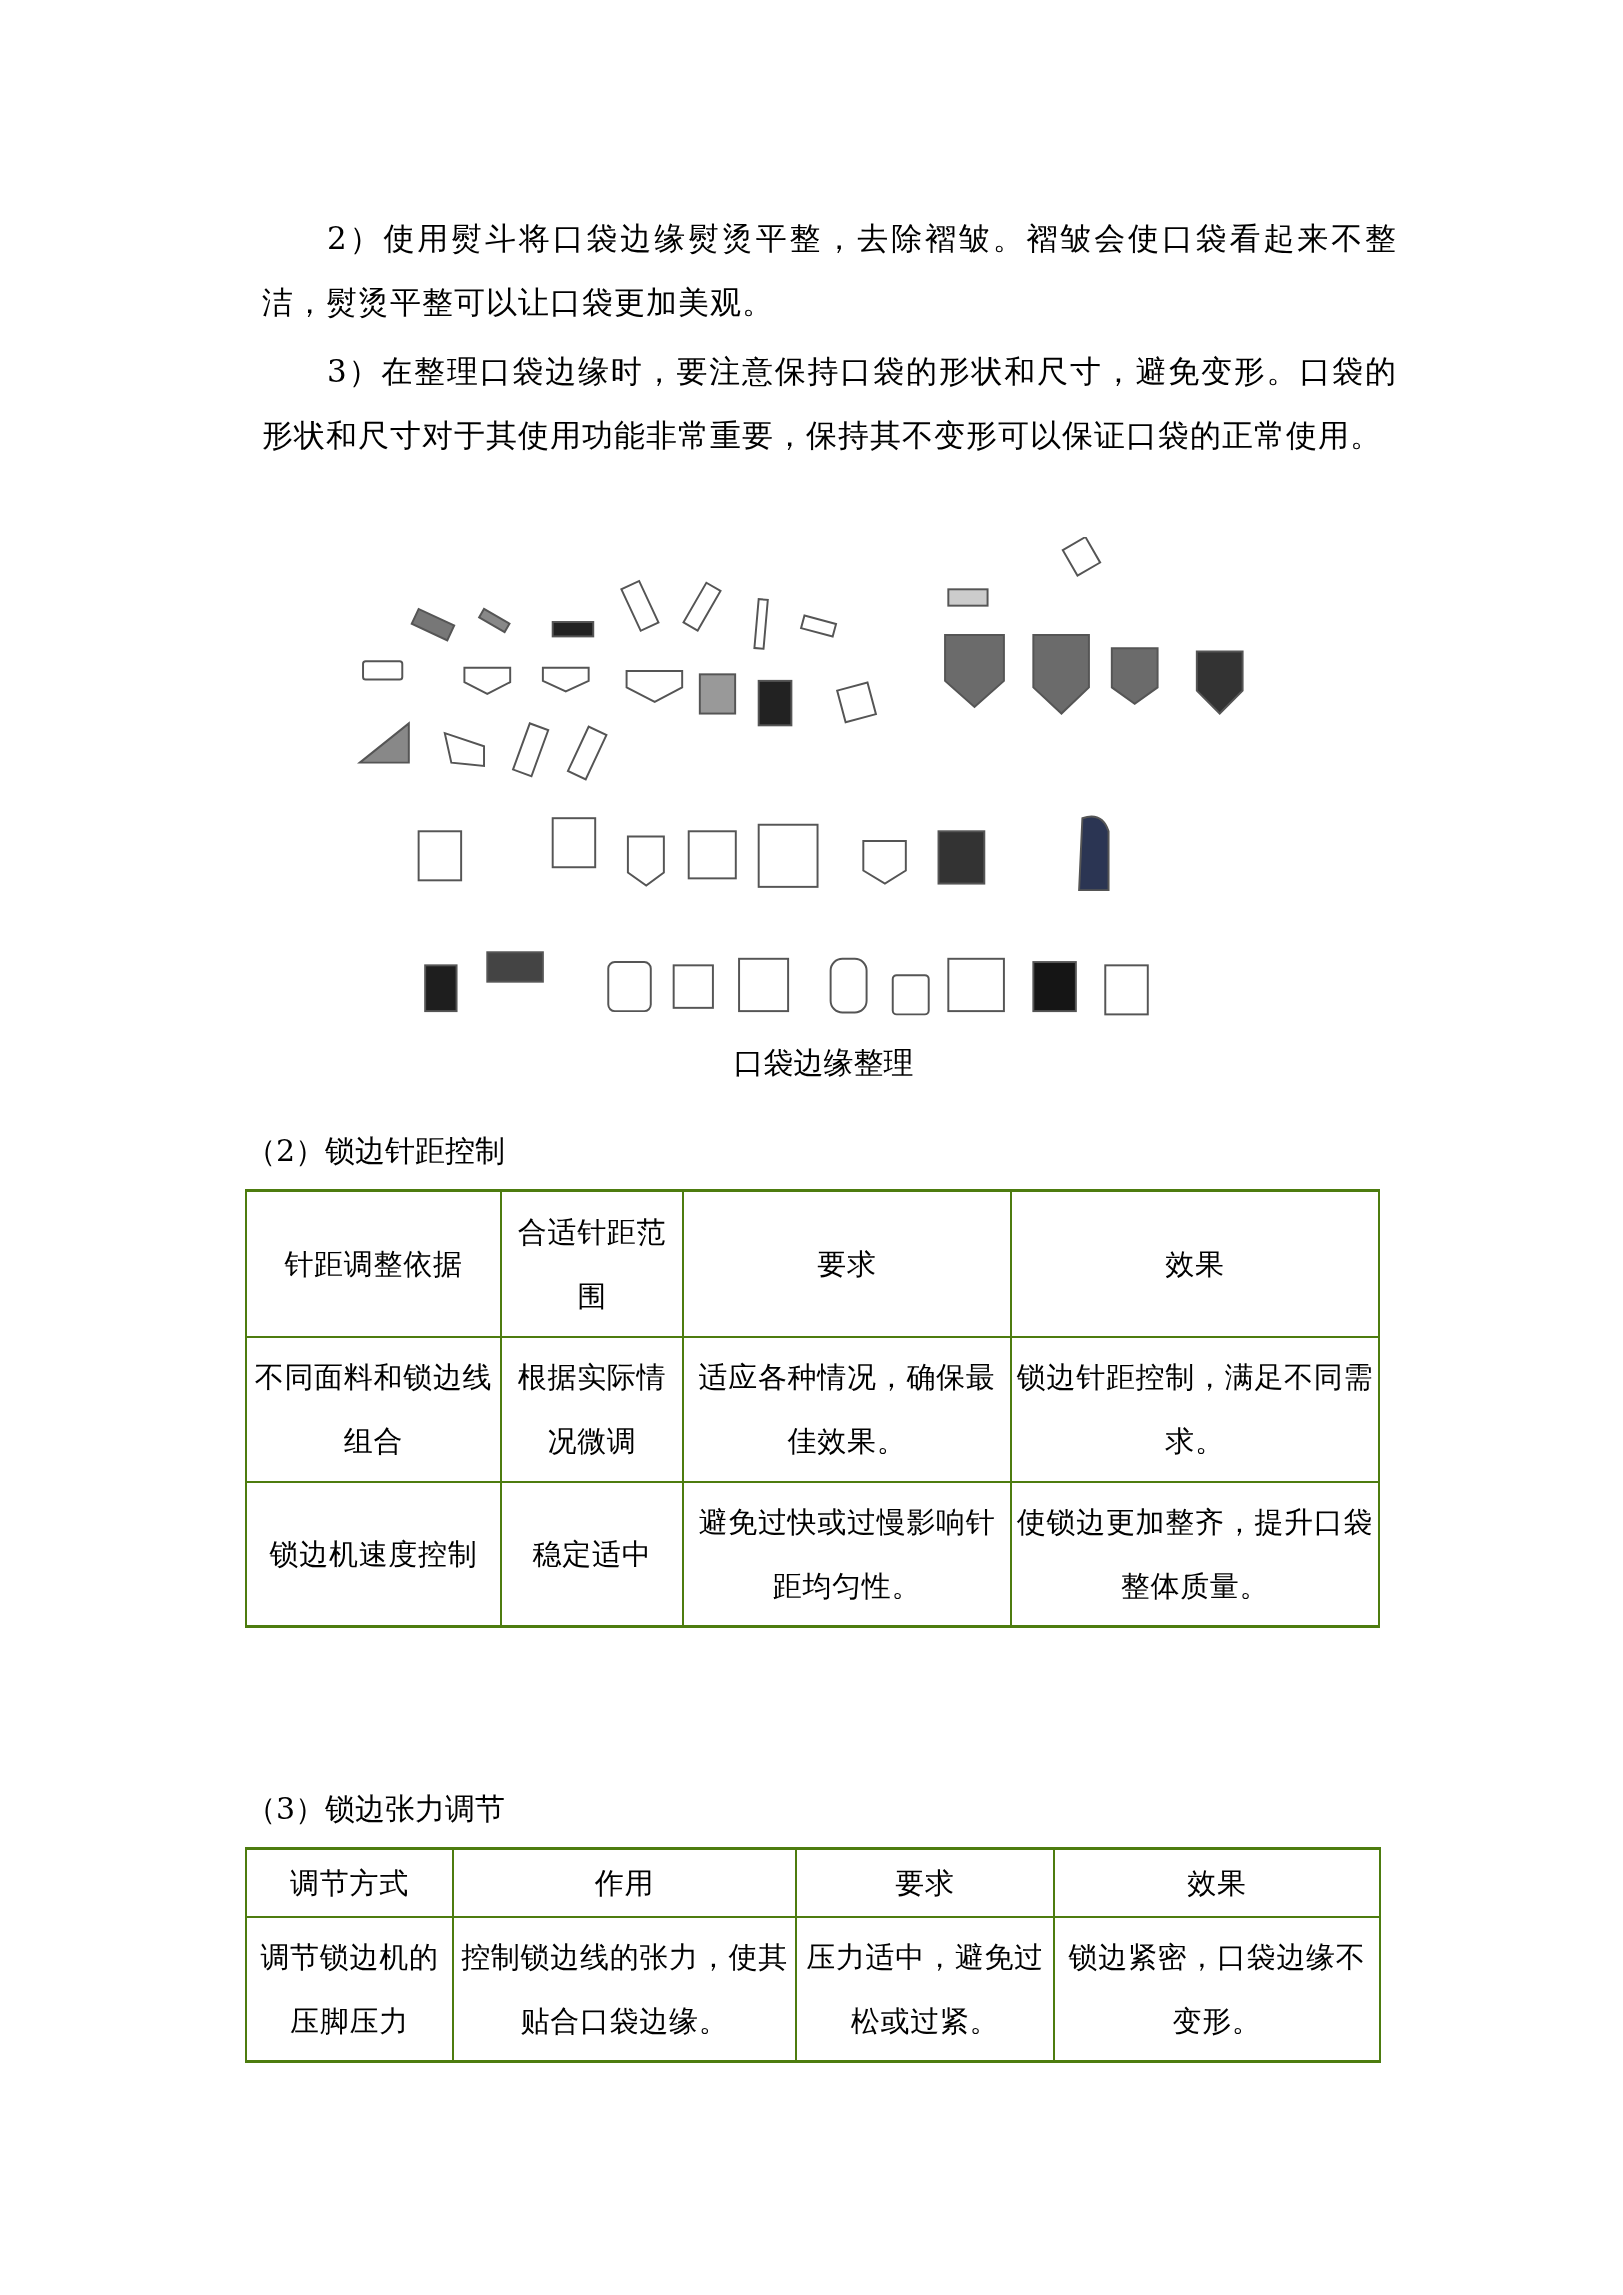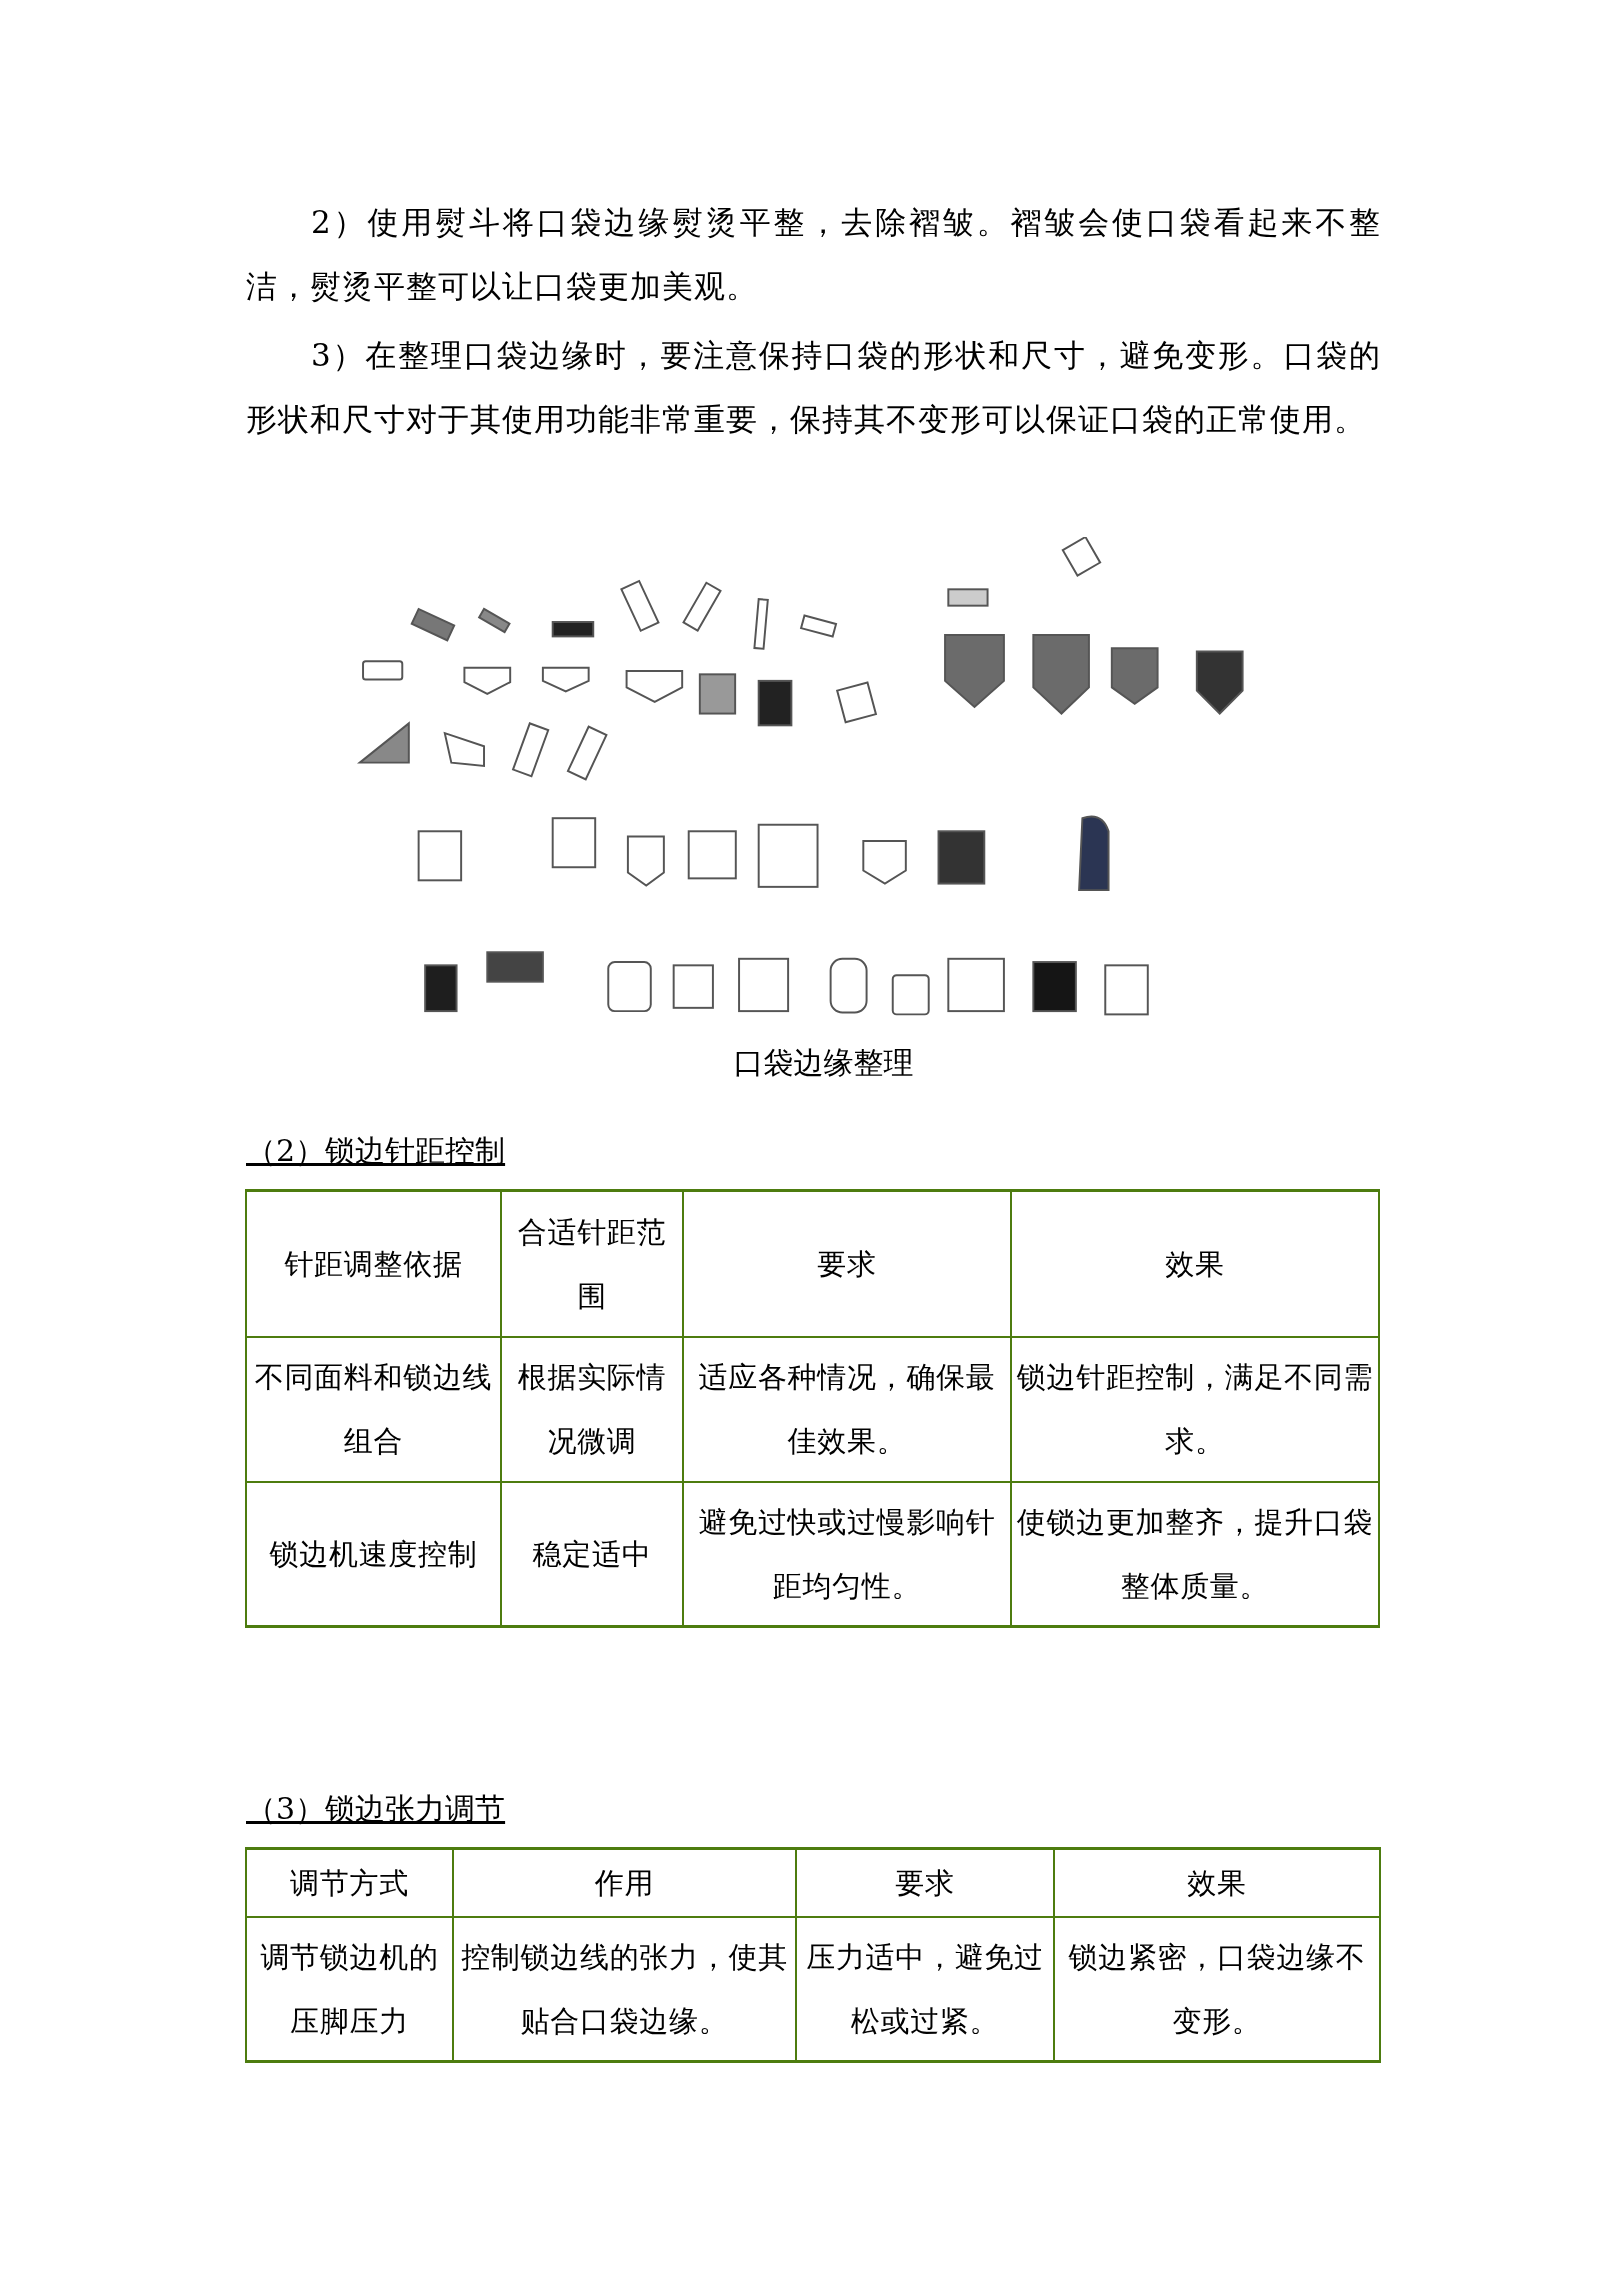--- a/index.html
+++ b/index.html
@@ -4,25 +4,25 @@
 <style>
   html, body { margin: 0; padding: 0; background: #ffffff; }
   body {
     width: 1623px; height: 2295px; position: relative; overflow: hidden;
     font-family: "DejaVu Serif", "Liberation Serif", serif;
     color: #000;
   }
   .para {
     position: absolute; left: 246px; width: 1135px;
     font-size: 31px; line-height: 64px; letter-spacing: 1px;
-    text-align: justify; margin: 0;
+    text-align: justify; margin: 16px;
   }
   .para .indent { display: inline-block; width: 65px; }
   .heading {
-    position: absolute; left: 246px; font-size: 30px; line-height: 37px; margin: 0; text-decoration: underline;
+    position: absolute; left: 246px; font-size: 30px; line-height: 37px; margin: 0;
   }
   .caption {
     position: absolute; left: 12px; width: 1623px; text-align: center;
     font-size: 30px; line-height: 37px; top: 1044px;
   }
   .figure { position: absolute; left: 353px; top: 537px; width: 916px; height: 497px; }
   table.grid {
     position: absolute; left: 245px; border-collapse: collapse; table-layout: fixed;
     font-size: 29px; line-height: 64px;
   }

